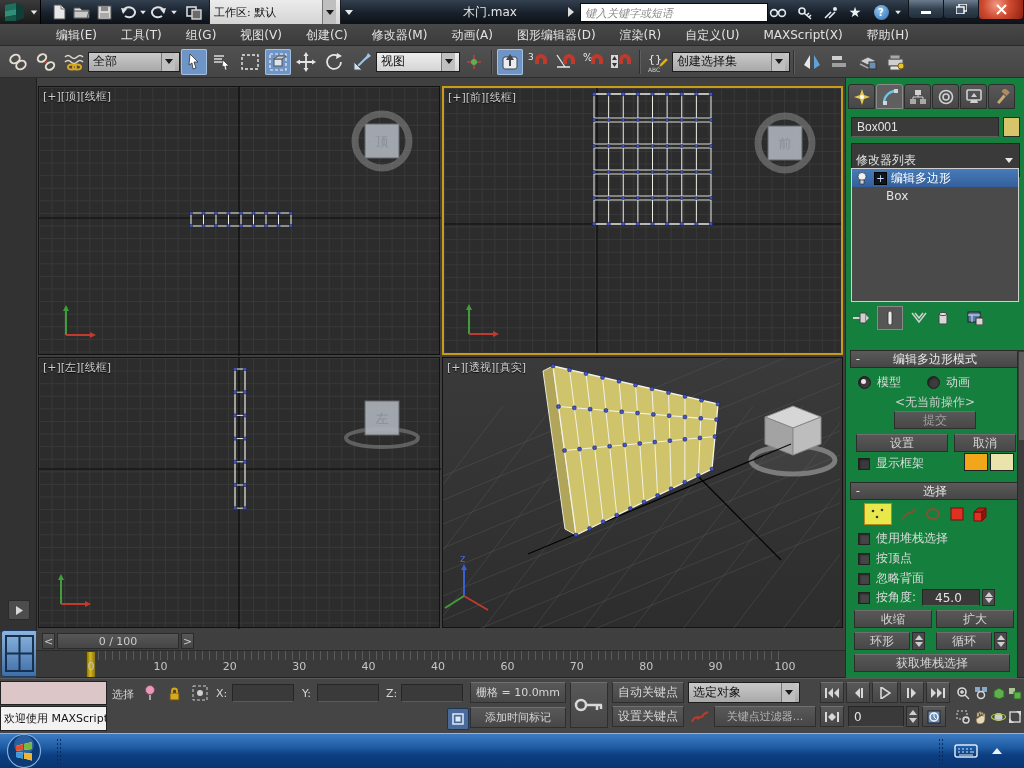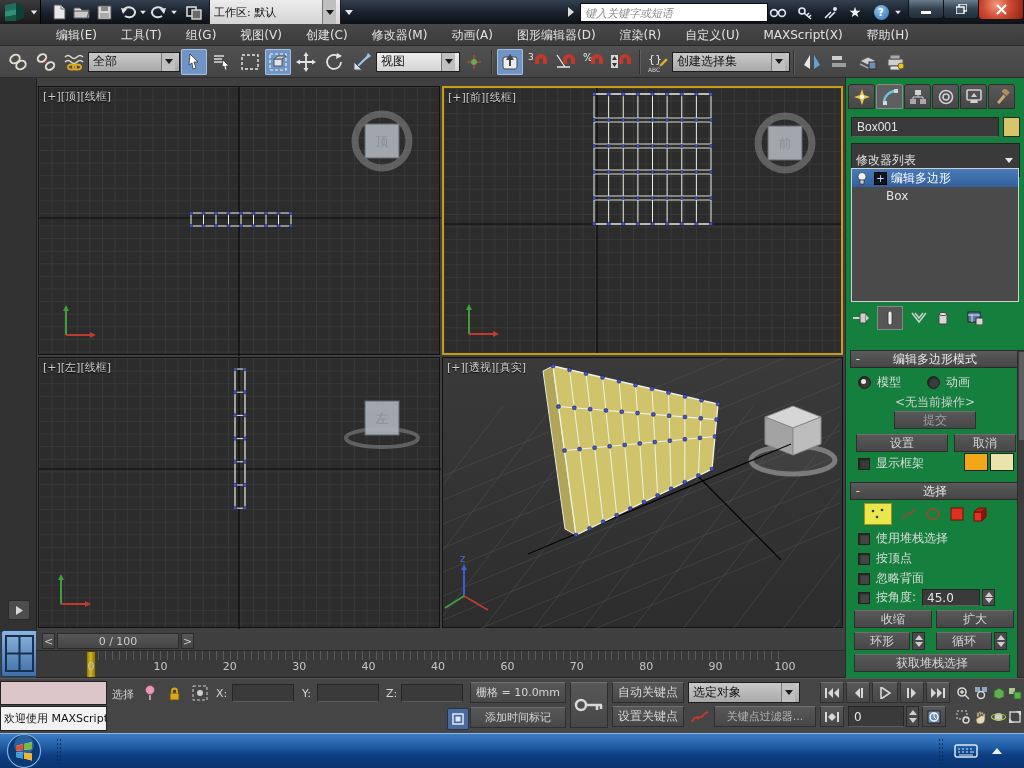--- a/index.html
+++ b/index.html
@@ -134,20 +134,21 @@
       </div>
     <div class="combo-light" style="width:132px;margin-left:4px">
       <span>工作区: 默认</span>
       <span class="arrow">
           <span class="tri-dn"></span>
         </span>
     </div>
     <div class="qbtn ic" style="width:16px">
         <span class="tri-dn w"></span>
       </div>
+    <div class="abs" style="left:380px;top:4px;width:220px;text-align:center;font-size:12px;color:#e6e6e6">木门.max</div>
     <div class="abs ic" style="left:566px;top:6px;width:10px;height:12px">
         <svg width="6" height="10" viewBox="0 0 6 10">
           <polygon points="0,0 6,5 0,10" fill="#ddd"></polygon>
         </svg>
       </div>
     <input id="search" class="abs" style="left: 580px; top: 3px;" placeholder="键入关键字或短语">
     <div class="abs ic" style="left:766px;top:4px;width:24px;height:17px">
         <svg width="18" height="14" viewBox="0 0 18 14">
           <circle cx="5" cy="7" r="3.4" fill="none" stroke="#dfe6ee" stroke-width="1.6"></circle>
           <circle cx="13" cy="7" r="3.4" fill="none" stroke="#dfe6ee" stroke-width="1.6"></circle>
@@ -809,21 +810,21 @@
         <span class="chk"></span>
         <span class="chklbl">按顶点</span>
       </div>
     <div class="abs row" style="left:12px;top:492px">
         <span class="chk"></span>
         <span class="chklbl">忽略背面</span>
       </div>
     <div class="abs row" style="left:12px;top:511px">
       <span class="chk"></span>
       <span class="chklbl">按角度:</span>
-      <span class="sunken" style="display:inline-block;width:58px;height:17px;margin-left:6px;font-size:12px;padding:0 4px;line-height:16px">45.0</span>
+      <span class="sunken" style="display:inline-block;width:58px;height:17px;margin-left:6px;font-size:12px;padding:0 12px;line-height:16px">45.0</span>
       <span class="spin" style="height:17px;margin-left:2px">
           <i class="up"></i>
           <i class="dn"></i>
         </span>
     </div>
     <div class="btn abs" style="left:8px;top:532px;width:78px;height:18px">收缩</div>
     <div class="btn abs" style="left:90px;top:532px;width:78px;height:18px">扩大</div>
     <div class="btn abs" style="left:8px;top:554px;width:56px;height:18px">环形</div>
     <span class="spin abs" style="left:66px;top:554px;height:18px">
         <i class="up"></i>

